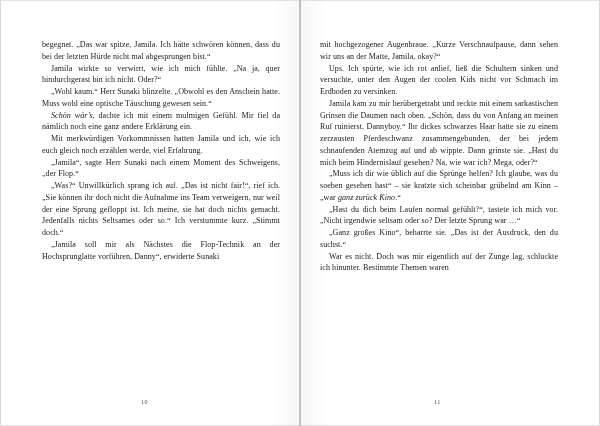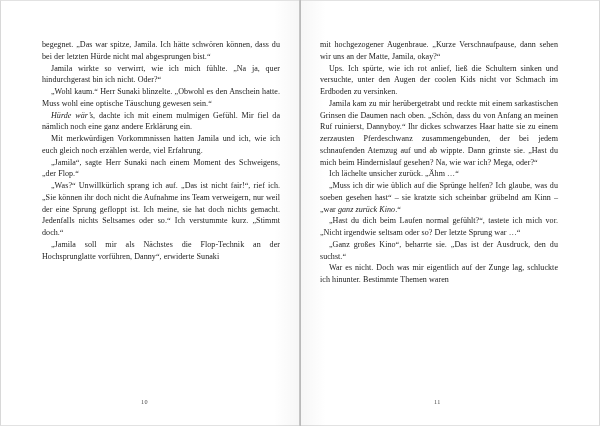--- a/index.html
+++ b/index.html
@@ -113,35 +113,34 @@
 </head>
 <body>
 
 <div id="book">
 
   <div class="page page-left">
     <div class="text-block">
       <p class="para">begegnet. „Das war spitze, Jamila. Ich hätte schwören können, dass du bei der letzten Hürde nicht mal abgesprungen bist.“</p>
       <p class="para indent">Jamila wirkte so verwirrt, wie ich mich fühlte. „Na ja, quer hindurchgerast bin ich nicht. Oder?“</p>
       <p class="para indent">„Wohl kaum.“ Herr Sunaki blinzelte. „Obwohl es den Anschein hatte. Muss wohl eine optische Täuschung gewesen sein.“</p>
-      <p class="para indent"><span class="ital">Hürde wär’s</span><span>, dachte ich mit einem mulmigen Gefühl. Mir fiel da nämlich noch eine ganz andere Erklärung ein.</span></p>
+      <p class="para indent"><span class="ital">Schön wär’s</span><span>, dachte ich mit einem mulmigen Gefühl. Mir fiel da nämlich noch eine ganz andere Erklärung ein.</span></p>
       <p class="para indent">Mit merkwürdigen Vorkommnissen hatten Jamila und ich, wie ich euch gleich noch erzählen werde, viel Erfahrung.</p>
       <p class="para indent">„Jamila“, sagte Herr Sunaki nach einem Moment des Schweigens, „der Flop.“</p>
       <p class="para indent">„Was?“ Unwillkürlich sprang ich auf. „Das ist nicht fair!“, rief ich. „Sie können ihr doch nicht die Aufnahme ins Team verweigern, nur weil der eine Sprung gefloppt ist. Ich meine, sie hat doch nichts gemacht. Jedenfalls nichts Seltsames oder so.“ Ich verstummte kurz. „Stimmt doch.“</p>
       <p class="para indent">„Jamila soll mir als Nächstes die Flop-Technik an der Hochsprunglatte vorführen, Danny“, erwiderte Sunaki</p>
     </div>
     <div class="shade-left"></div>
   </div>
 
   <div class="page page-right">
     <div class="text-block">
       <p class="para">mit hochgezogener Augenbraue. „Kurze Verschnaufpause, dann sehen wir uns an der Matte, Jamila, okay?“</p>
       <p class="para indent">Ups. Ich spürte, wie ich rot anlief, ließ die Schultern sinken und versuchte, unter den Augen der coolen Kids nicht vor Schmach im Erdboden zu versinken.</p>
       <p class="para indent">Jamila kam zu mir herübergetrabt und reckte mit einem sarkastischen Grinsen die Daumen nach oben. „Schön, dass du von Anfang an meinen Ruf ruinierst, Dannyboy.“ Ihr dickes schwarzes Haar hatte sie zu einem zerzausten Pferdeschwanz zusammengebunden, der bei jedem schnaufenden Atemzug auf und ab wippte. Dann grinste sie. „Hast du mich beim Hindernislauf gesehen? Na, wie war ich? Mega, oder?“</p>
-      <p class="para indent">Ich lächelte unsicher zurück. „Ähm …“</p>
       <p class="para indent"><span>„Muss ich dir wie üblich auf die Sprünge helfen? Ich glaube, was du soeben gesehen hast“ – sie kratzte sich scheinbar grübelnd am Kinn – „war </span><span class="ital">ganz zurück Kino</span><span>.“</span></p>
       <p class="para indent">„Hast du dich beim Laufen normal gefühlt?“, tastete ich mich vor. „Nicht irgendwie seltsam oder so? Der letzte Sprung war …“</p>
       <p class="para indent">„Ganz großes Kino“, beharrte sie. „Das ist der Ausdruck, den du suchst.“</p>
       <p class="para indent">War es nicht. Doch was mir eigentlich auf der Zunge lag, schluckte ich hinunter. Bestimmte Themen waren</p>
     </div>
     <div class="shade-right"></div>
   </div>
 
   <div id="gutter"></div>
 

